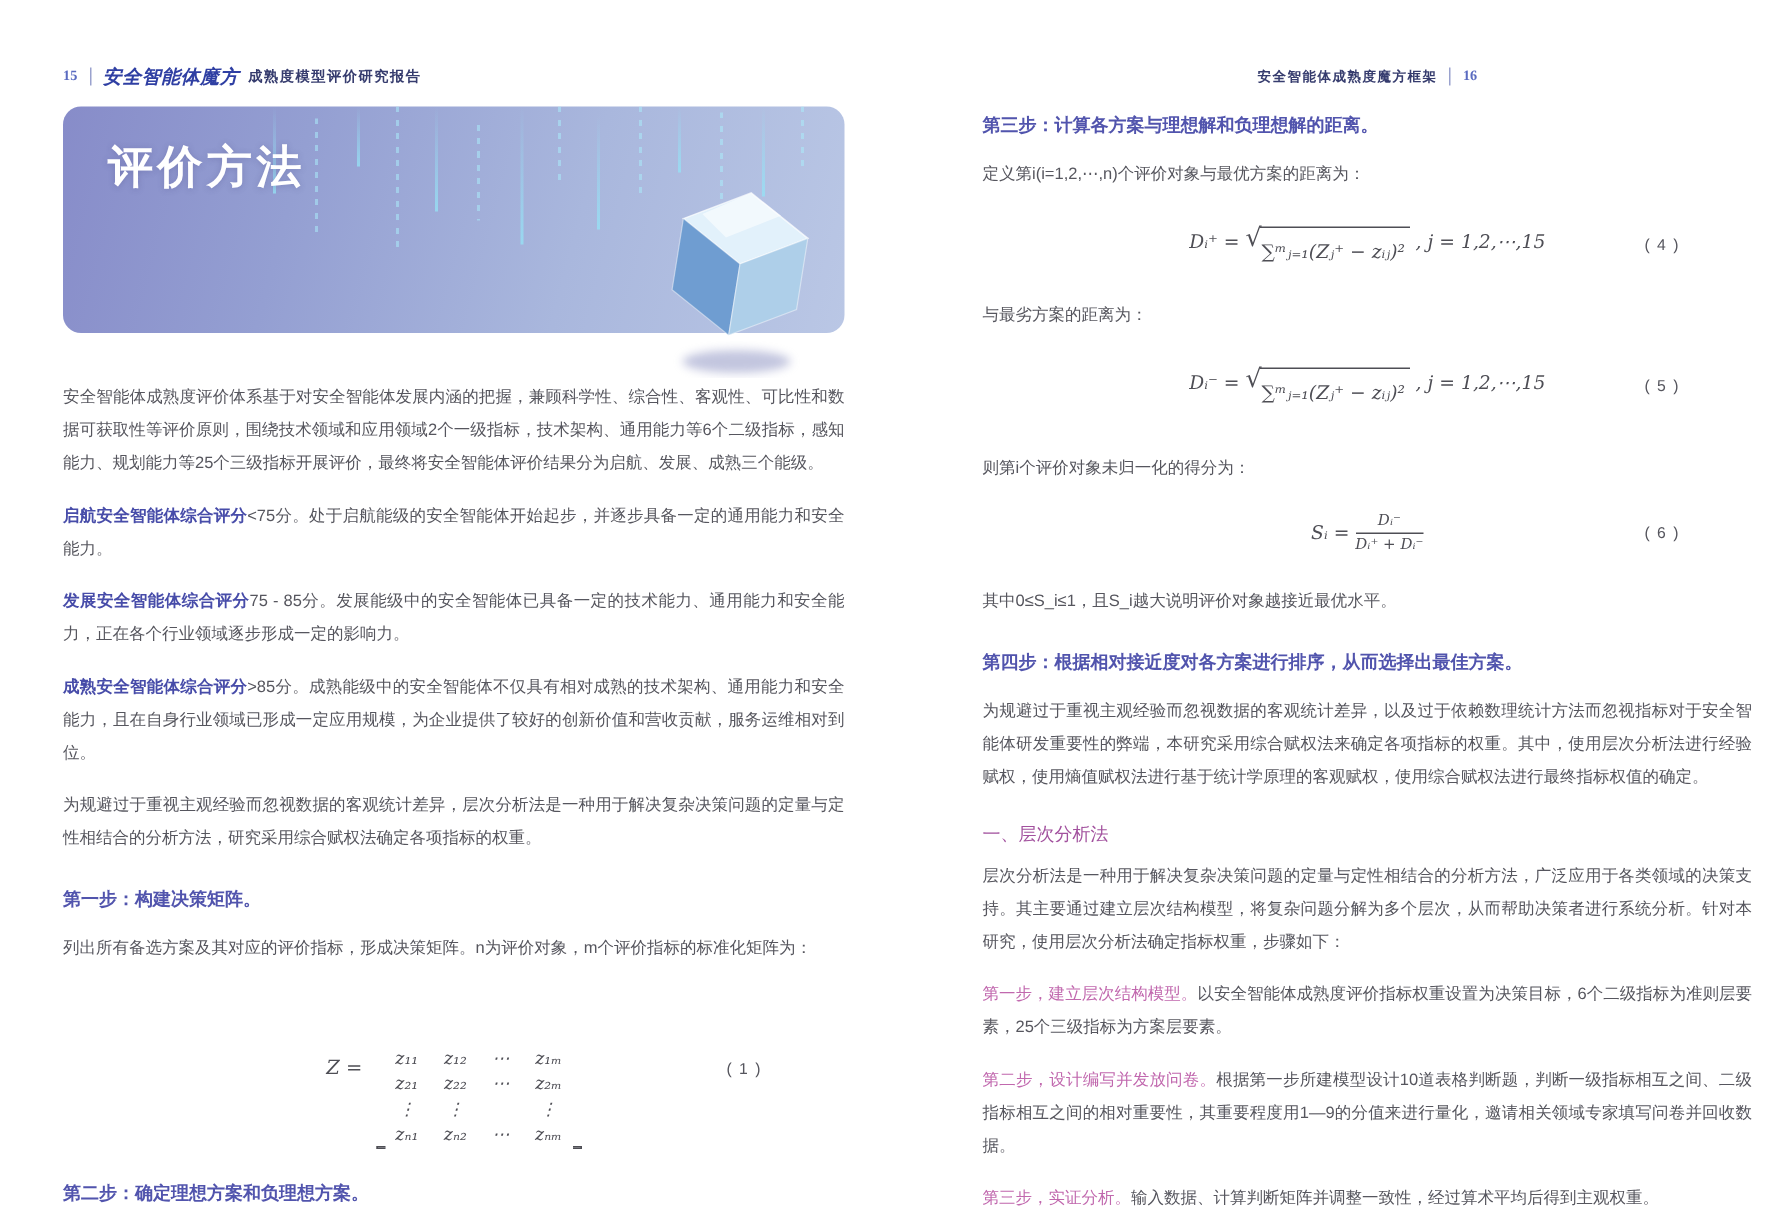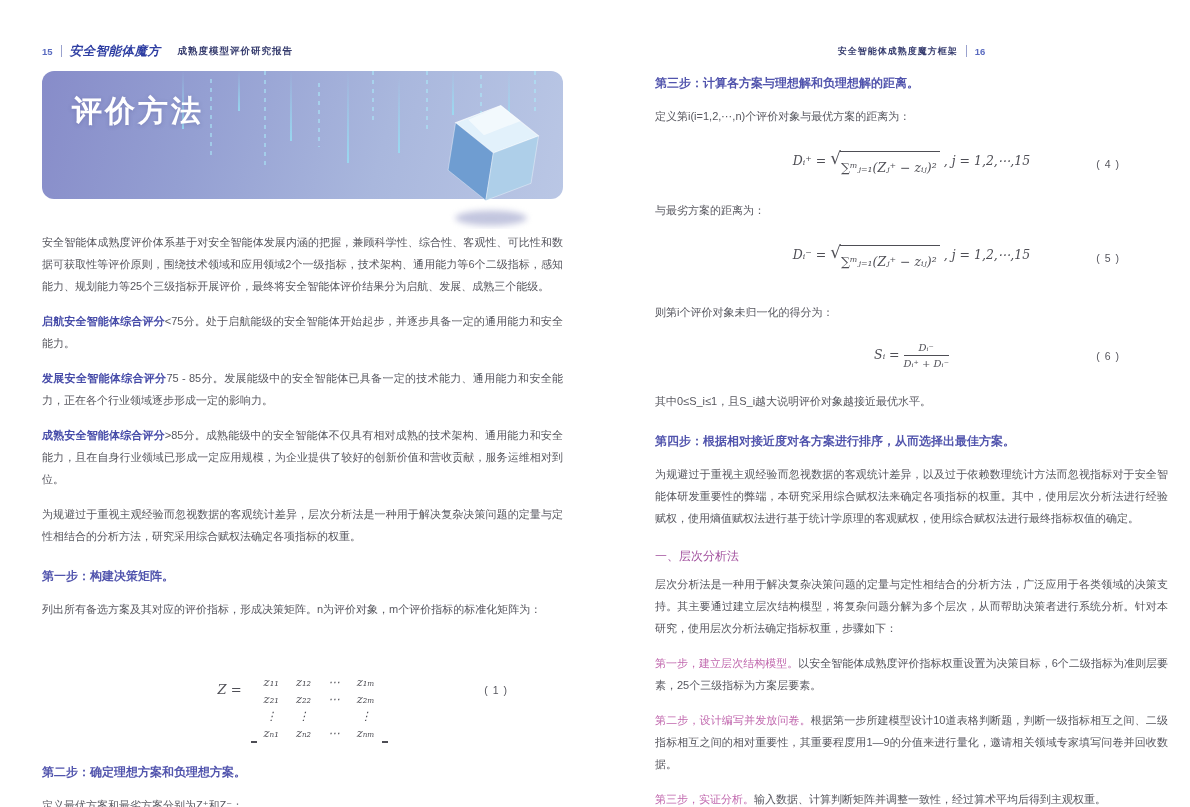--- a/index.html
+++ b/index.html
@@ -5,30 +5,30 @@
   html,body{margin:0;padding:0;}
   body{
     width:1190px;height:807px;background:#ffffff;position:relative;overflow:hidden;
     font-family:"Liberation Sans","DejaVu Sans",sans-serif;color:#56565E;
   }
   .col{position:absolute;top:0;}
   .col-left{left:42px;width:521px;}
   .col-right{left:655px;width:513px;}
 
   
-  .page-hdr{display:flex;align-items:center;margin-top:44px;height:14px;}
+  .page-hdr{display:flex;align-items:center;margin-top:44px;height:14px;font-family:Liberation Serif, serif;}
   .page-hdr.right{justify-content:center;}
   .pgnum{color:#5A6BC0;font-size:9.5px;font-weight:bold;}
   .hdr-div{display:inline-block;width:0;height:12px;border-left:1px solid #9AA2CE;margin:0 8px;}
   .logo-txt{color:#2F3FA3;font-weight:bold;font-style:italic;font-size:12.5px;letter-spacing:.5px;}
-  .hdr-sub{color:#363C6E;font-weight:bold;font-size:9.5px;margin-left:17px;letter-spacing:1px;}
+  .hdr-sub{color:#363C6E;font-weight:bold;font-size:9.5px;margin-left:6px;letter-spacing:1px;}
   .hdr-sub-r{color:#363C6E;font-weight:bold;font-size:9px;letter-spacing:1px;}
 
   
-  .banner{position:relative;margin-top:13px;height:128px;border-radius:12px;
+  .banner{position:relative;margin-top:13px;height:151px;border-radius:12px;
     background:linear-gradient(105deg,#878CC9 0%,#949FD2 30%,#A9B7DD 65%,#BAC7E5 100%);}
   .banner-bg{position:absolute;inset:0;border-radius:12px;overflow:hidden;}
   .streak{position:absolute;width:2px;background:linear-gradient(to bottom,rgba(150,225,245,0),rgba(150,225,245,.8));}
   .streak.dash{background:repeating-linear-gradient(to bottom,rgba(170,235,250,.55) 0 4px,rgba(170,235,250,0) 4px 9px);}
   .banner-title{position:absolute;left:30px;top:20px;font-size:30px;font-weight:bold;color:#ffffff;letter-spacing:3px;text-shadow:0 1px 4px rgba(60,60,120,.25);}
   .cube{position:absolute;right:12px;bottom:-30px;width:118px;height:132px;}
 
   
   .para{margin:13px 0 0;text-align:justify;font-size:11px;line-height:22px;color:#56565E;}
   .intro{margin-top:32px;}

